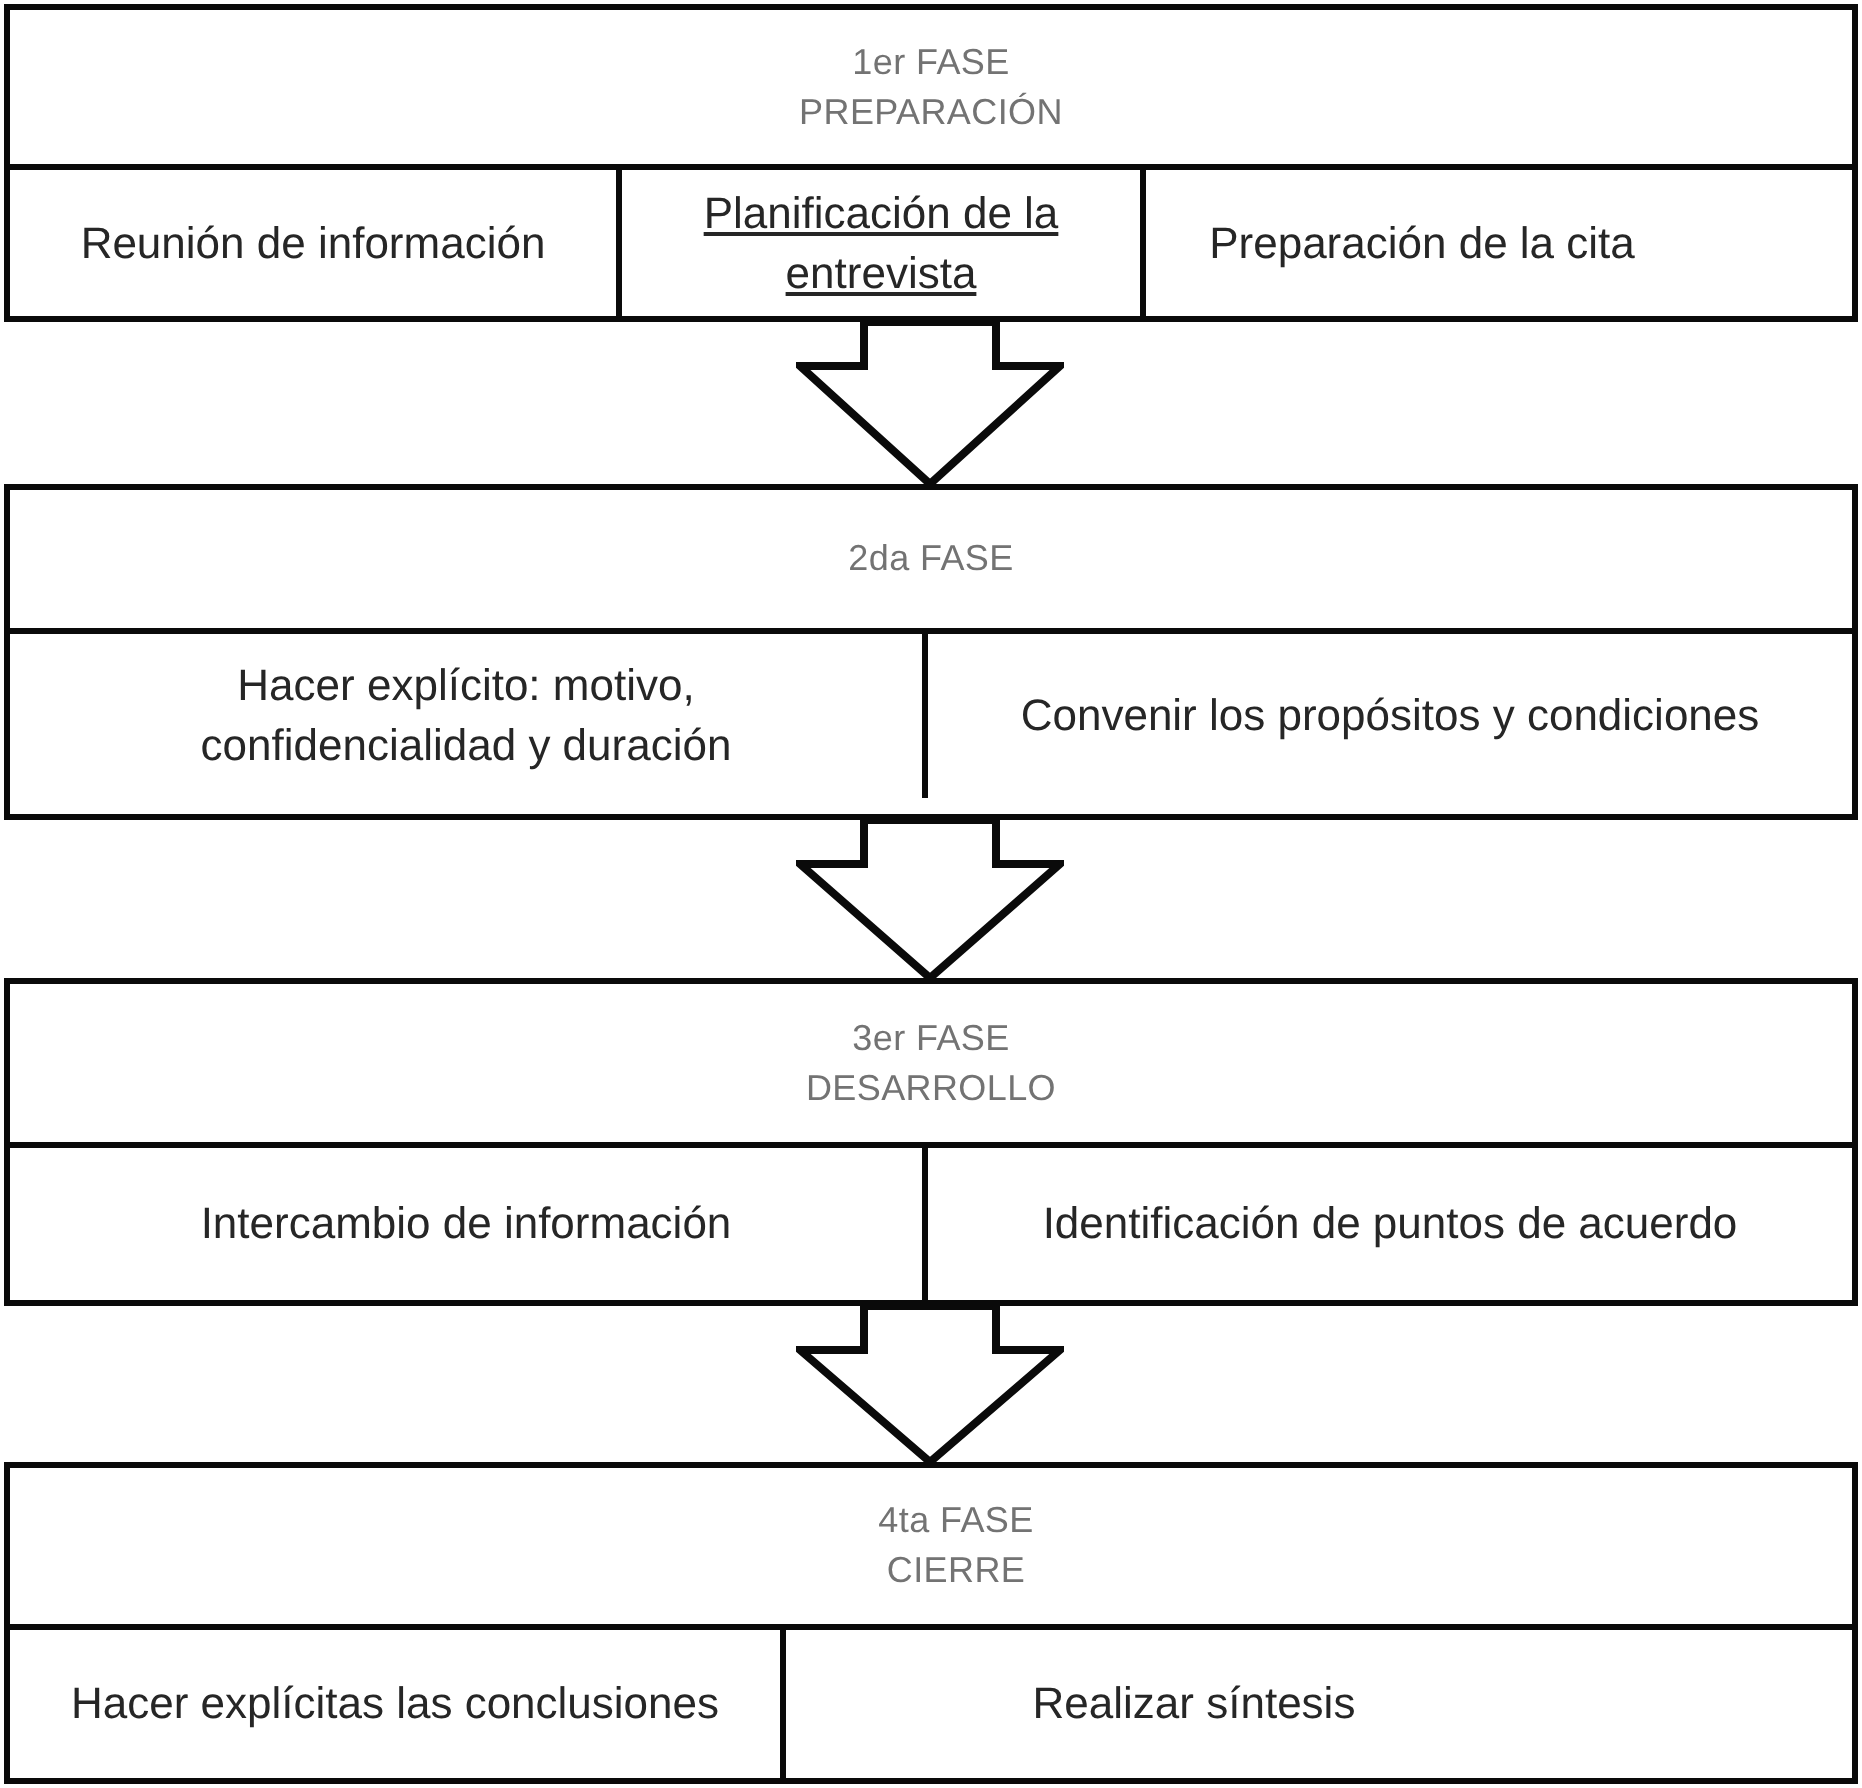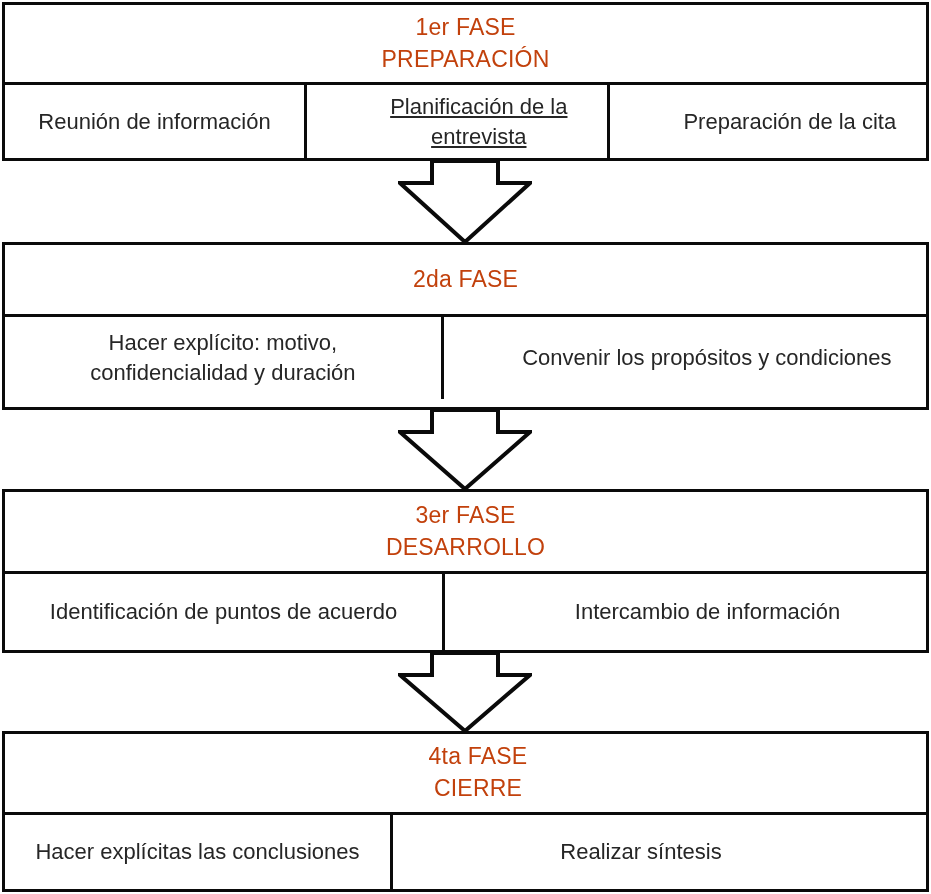--- a/index.html
+++ b/index.html
@@ -42,32 +42,31 @@
     display: flex;
     flex-direction: column;
     align-items: center;
     justify-content: center;
     text-align: center;
     line-height: 1.38;
   }
   .phase-title,
   .phase-subtitle {
     display: block;
-    font-size: 23px;
+    font-size: 18px;
     font-weight: 400;
     letter-spacing: 0.2px;
-    color: #c2410c;
+    color: #737373;
     white-space: nowrap;
   }
 
   .phase-row {
     display: flex;
     width: 100%;
     box-sizing: border-box;
-    gap: 44px;
   }
   .phase-cell {
     box-sizing: border-box;
     display: flex;
     align-items: center;
     justify-content: center;
     text-align: center;
     padding: 4px 10px;
     font-size: 22px;
     line-height: 1.35;
@@ -128,22 +127,22 @@
       <polygon points="34,0 100,0 100,22 132,22 67,79 2,22 34,22" fill="#ffffff" stroke="#0a0a0a" stroke-width="4" stroke-linejoin="miter"></polygon>
     </svg>
   </div>
 
   <div class="phase" style="top:489px; height:164px;">
     <div class="phase-header" style="height:82px;">
       <span class="phase-title">3er FASE</span>
       <span class="phase-subtitle">DESARROLLO</span>
     </div>
     <div class="phase-row" style="height:76px;">
+      <div class="phase-cell" style="width:459px;">Intercambio de información</div>
       <div class="phase-cell" style="width:462px;">Identificación de puntos de acuerdo</div>
-      <div class="phase-cell" style="width:459px;">Intercambio de información</div>
     </div>
   </div>
 
   <div class="arrow" style="top:653px; height:80px;">
     <svg viewBox="0 0 134 80" preserveAspectRatio="none">
       <polygon points="34,0 100,0 100,22 132,22 67,78 2,22 34,22" fill="#ffffff" stroke="#0a0a0a" stroke-width="4" stroke-linejoin="miter"></polygon>
     </svg>
   </div>
 
   <div class="phase clipped" style="top:731px; height:161px;">

